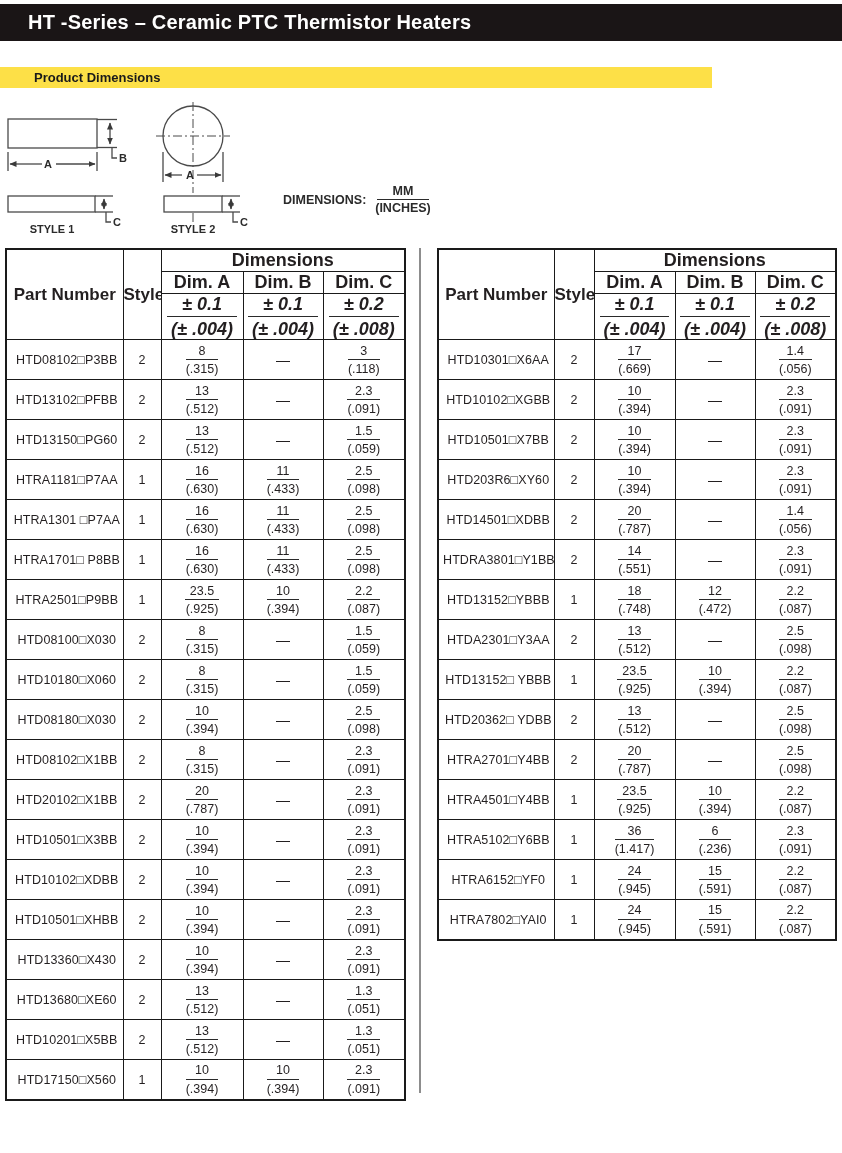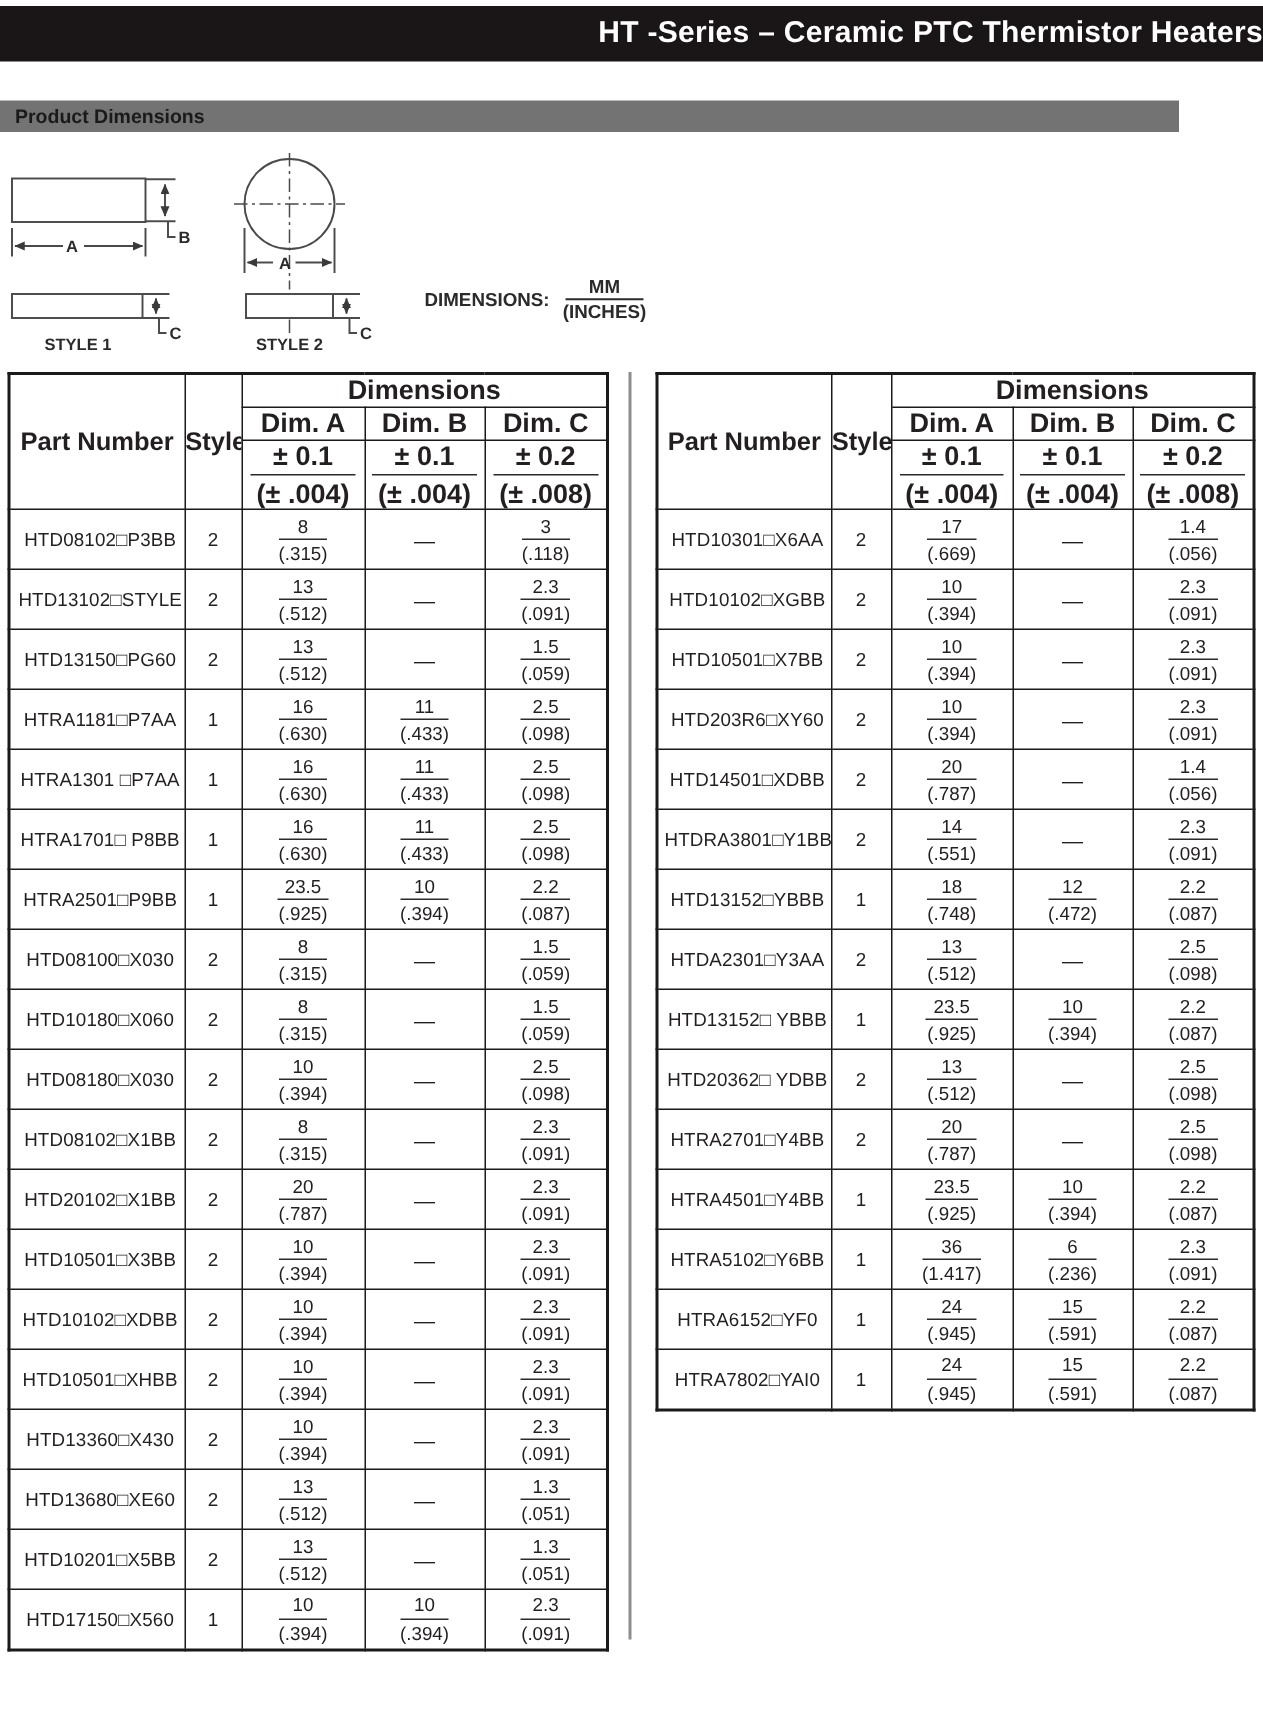--- a/index.html
+++ b/index.html
@@ -3,29 +3,30 @@
 <meta charset="utf-8">
 <style>
   * { margin:0; padding:0; box-sizing:border-box; }
   html,body { background:#fff; }
   body {
     width:842px; height:1153px; position:relative; overflow:hidden;
     font-family:"Liberation Sans","DejaVu Sans",sans-serif; color:#231f20;
   }
   .title-bar {
     position:absolute; top:4px; left:0; width:842px; height:37px;
-    background:#1a1516; color:#fff;text-align:right;
+    background:#1a1516; color:#fff;
   }
   .title-bar span {
     display:block; padding-left:28px; line-height:37px;
     font-size:20px; font-weight:bold; letter-spacing:0.2px;
   }
   .section-bar {
-    position:absolute; top:67px; left:0; width:786px; height:21px;
-    background:#737373;
+    position:absolute; top:67px; left:0; width:712px; height:21px;
+    background:#fde047;
+    padding-left:24px;
   }
   .section-bar span {
     display:block; padding-left:10px; line-height:21px;
     font-size:13px; font-weight:bold; color:#1a1a1a;
   }
   .diagram-area { position:absolute; top:100px; left:0; width:460px; height:140px; }
   svg text {
     font-family:"Liberation Sans","DejaVu Sans",sans-serif;
     font-weight:bold; fill:#2b2b2b;
   }
@@ -35,21 +36,21 @@
     border:2px solid #1a1a1a;
   }
   table.dims.left  { left:5px;   top:248px; width:399px; }
   table.dims.right { left:437px; top:248px; width:398px; }
   table.dims th, table.dims td {
     border:1px solid #1a1a1a; text-align:center; vertical-align:middle;
     overflow:hidden;
   }
   table.dims thead tr.h1 { height:20px; }
   table.dims thead tr.h2 { height:20px; }
-  table.dims thead tr.h3 { height:44px; }
+  table.dims thead tr.h3 { height:44px;font-style:italic; }
   table.dims tbody tr { height:40px; }
   th { font-size:18px; font-weight:bold; }
   th.th-part, th.th-style { font-size:17px; }
   td.c-part {
     text-align:left; padding-left:4px; font-size:12.5px; letter-spacing:0.1px;
     white-space:nowrap;
     margin-left:36px;
   }
   td.c-style { font-size:12.5px; }
   td.c-dim { font-size:12.5px; }
@@ -167,21 +168,21 @@
   </thead>
   <tbody>
       <tr>
         <td class="c-part">HTD08102□P3BB</td>
         <td class="c-style">2</td>
         <td class="c-dim"><span class="frac"><span class="num">8</span><span class="den">(.315)</span></span></td>
         <td class="c-dim dash">—</td>
         <td class="c-dim"><span class="frac"><span class="num">3</span><span class="den">(.118)</span></span></td>
       </tr>
       <tr>
-        <td class="c-part">HTD13102□STYLE</td>
+        <td class="c-part">HTD13102□PFBB</td>
         <td class="c-style">2</td>
         <td class="c-dim"><span class="frac"><span class="num">13</span><span class="den">(.512)</span></span></td>
         <td class="c-dim dash">—</td>
         <td class="c-dim"><span class="frac"><span class="num">2.3</span><span class="den">(.091)</span></span></td>
       </tr>
       <tr>
         <td class="c-part">HTD13150□PG60</td>
         <td class="c-style">2</td>
         <td class="c-dim"><span class="frac"><span class="num">13</span><span class="den">(.512)</span></span></td>
         <td class="c-dim dash">—</td>

